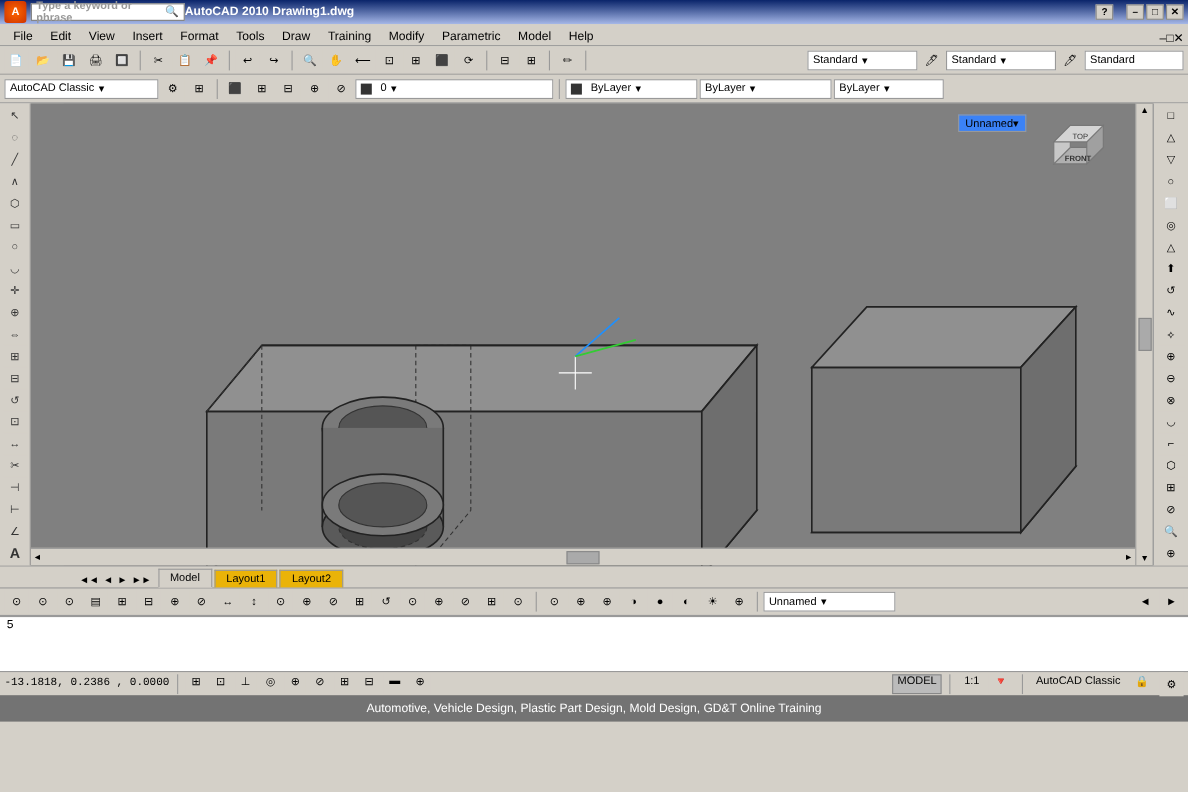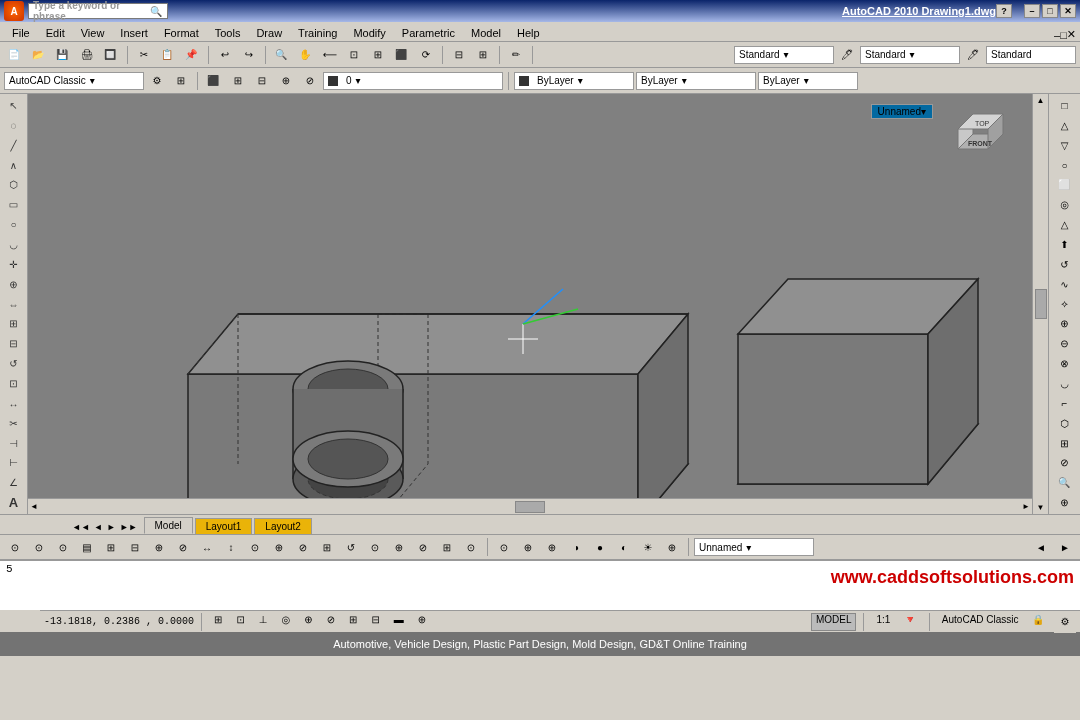--- a/index.html
+++ b/index.html
@@ -10,21 +10,21 @@
       height: 22px;
       background: linear-gradient(to bottom, #0a246a, #a6b8e8);
       display: flex;
       align-items: center;
       justify-content: space-between;
       padding: 0 4px;
       color: white;
       font-size: 11px;
       font-weight: bold;
     }
-    #titlebar .title-center { flex: 1; text-align: right; text-decoration: underline; }
+    #titlebar .title-center { flex: 1; text-align: left; }
     #titlebar .win-controls { display: flex; gap: 2px; }
     #titlebar .win-btn {
       width: 16px; height: 14px;
       background: #d4d0c8;
       border: 1px solid #888;
       font-size: 9px;
       display: flex; align-items: center; justify-content: center;
       cursor: pointer; color: black;
     }
     #titlebar .search-box {
@@ -211,21 +211,20 @@
     
     #statusbar {
       height: 22px;
       background: #d4d0c8;
       display: flex;
       align-items: center;
       padding: 0 4px;
       gap: 4px;
       font-size: 10px;
       border-top: 1px solid #999;
-      margin-left: 40px;
     }
     #statusbar .coords {
       min-width: 130px;
       font-family: 'Courier New', monospace;
     }
     .status-btn {
       height: 18px;
       padding: 0 4px;
       background: #d4d0c8;
       border: 1px solid transparent;
@@ -467,21 +466,21 @@
         <polygon points="20,45 50,45 65,30 35,30" fill="#b0b0b0" stroke="#777" stroke-width="1"></polygon>
         <polygon points="20,45 35,30 35,10 20,25" fill="#c8c8c8" stroke="#777" stroke-width="1"></polygon>
         <polygon points="50,45 65,30 65,10 50,25" fill="#a0a0a0" stroke="#777" stroke-width="1"></polygon>
         <polygon points="20,25 35,10 65,10 50,25" fill="#d4d4d4" stroke="#777" stroke-width="1"></polygon>
         <text x="30" y="42" font-size="7" fill="#333" font-weight="bold">FRONT</text>
         <text x="37" y="22" font-size="7" fill="#333">TOP</text>
       </svg>
     </div>
 
     
-    <div style="position:absolute;top:10px;right:115px;background:#0369a1;border:1px solid #999;padding:1px 6px;font-size:10px;">
+    <div style="position:absolute;top:10px;right:115px;background:#3b82f6;border:1px solid #999;padding:1px 6px;font-size:10px;">
       <span>Unnamed</span>▾
     </div>
 
     
     <div style="position:absolute;right:0;top:0;width:16px;height:100%;background:#d4d0c8;border-left:1px solid #999;display:flex;flex-direction:column;align-items:center;">
       <div style="font-size:8px;cursor:pointer;padding:2px;">▲</div>
       <div style="flex:1;"></div>
       <div style="width:12px;height:30px;background:#aaa;border:1px solid #888;"></div>
       <div style="flex:1;"></div>
       <div style="font-size:8px;cursor:pointer;padding:2px;">▼</div>
@@ -567,21 +566,20 @@
   <div class="tb-separator"></div>
   <div class="tb-dropdown" style="width:120px;">
     <span>Unnamed</span>▾
   </div>
   <div style="flex:1;"></div>
   <div class="tb-btn">◄</div>
   <div class="tb-btn">►</div>
 </div>
 
 <div id="command-area">
-  <div class="watermark">www.caddsoftsolutions.com</div>
   <div>5</div>
 </div>
 
 <div id="statusbar">
   <div class="coords">-13.1818, 0.2386 , 0.0000</div>
   <div class="tb-separator"></div>
   <div class="status-btn">⊞</div>
   <div class="status-btn">⊡</div>
   <div class="status-btn">⊥</div>
   <div class="status-btn">◎</div>

